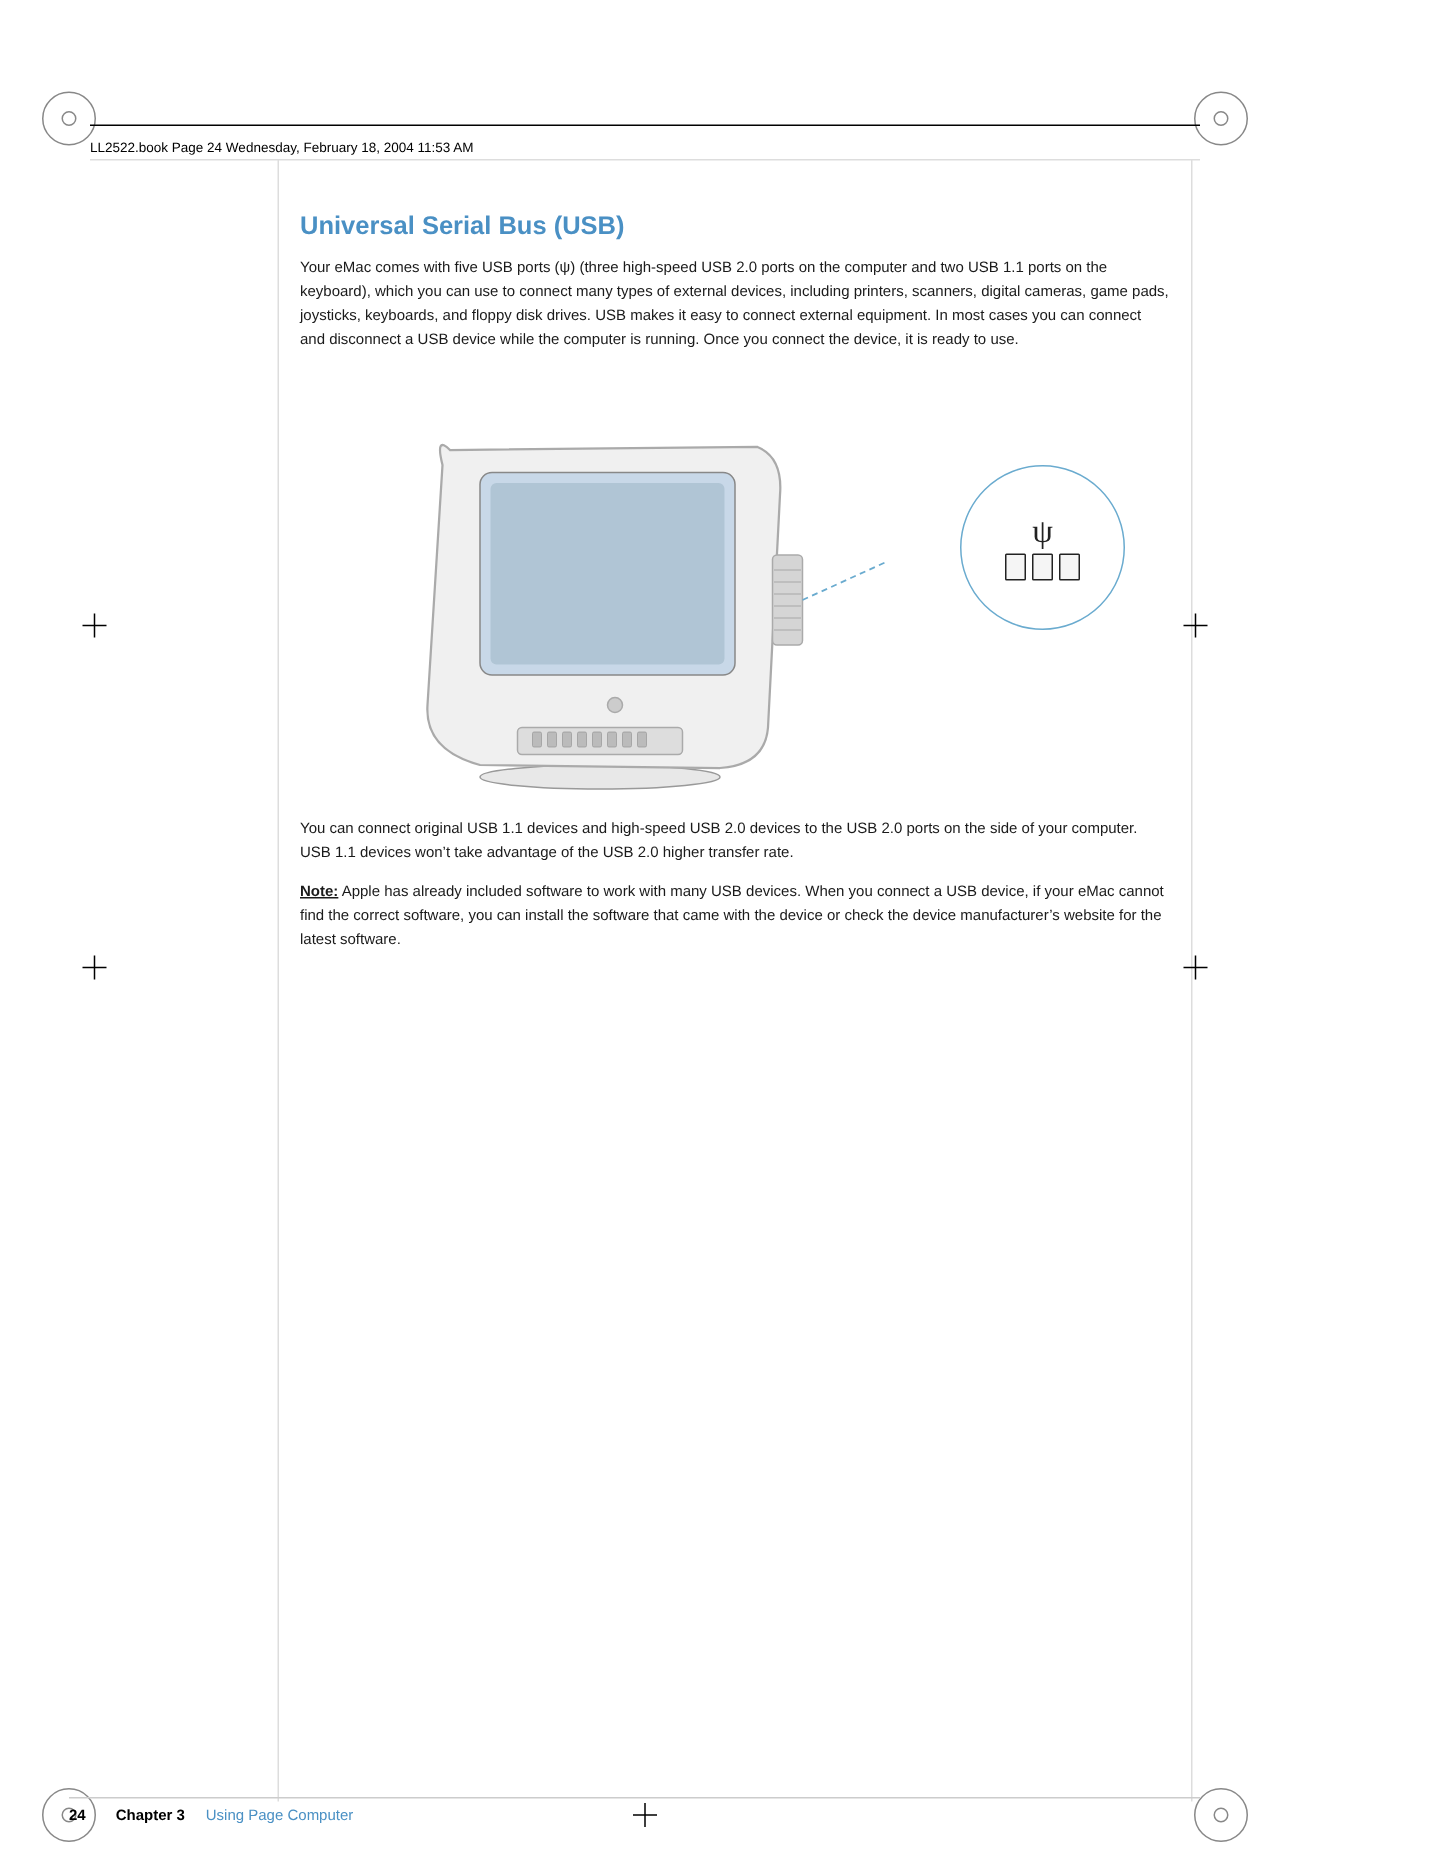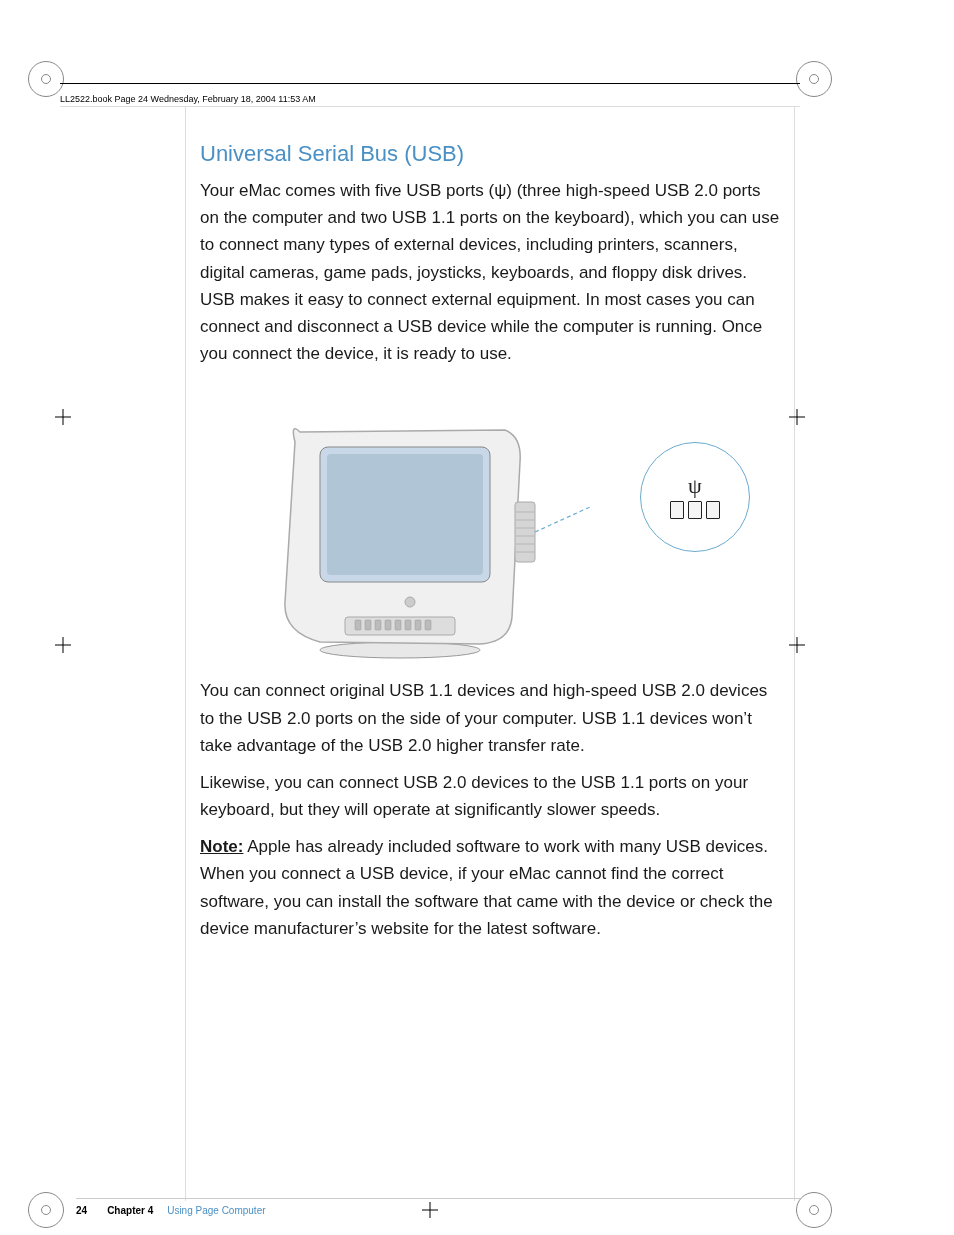--- a/index.html
+++ b/index.html
@@ -43,40 +43,40 @@
       position: absolute;
       top: 100px;
       left: 200px;
       right: 80px;
       bottom: 120px;
     }
 
     
     .section-title {
       font-family: Arial, Helvetica, sans-serif;
-      font-size: 22px;
-      font-weight: normal;
+      font-size: 17px;
+      font-weight: bold;
       color: #4a90c4;
       margin-bottom: 10px;
       margin-top: 20px;
     }
 
     .subsection-title {
       font-family: Arial, Helvetica, sans-serif;
       font-size: 13px;
       font-weight: bold;
       color: #4a90c4;
       margin-bottom: 6px;
       margin-top: 8px;
     }
 
     
     .body-text {
       font-family: Arial, Helvetica, sans-serif;
-      font-size: 17px;
+      font-size: 10px;
       line-height: 1.6;
       color: #1a1a1a;
       margin-bottom: 10px;
     }
 
     .body-text-bold {
       font-weight: bold;
       text-decoration: underline;
     }
 
@@ -131,21 +131,21 @@
       height: 18px;
       border: 1.5px solid #222;
       border-radius: 1px;
       background: #f5f5f5;
     }
 
     
     .footer-area {
       position: absolute;
       bottom: 40px;
-      left: 76px;
+      left: 46px;
       right: 60px;
       border-top: 1px solid #ccc;
       padding-top: 6px;
       display: flex;
       align-items: center;
     }
 
     .page-number {
       font-family: Arial, Helvetica, sans-serif;
       font-size: 10px;
@@ -344,30 +344,29 @@
           </div>
         </div>
 
       </div>
     </div>
 
 
 
     <div class="body-text">You can connect original USB 1.1 devices and high-speed USB 2.0 devices to the USB 2.0 ports on the side of your computer. USB 1.1 devices won’t take advantage of the USB 2.0 higher transfer rate.</div>
 
-    <div class="body-text">Likewise, you can connect USB 2.0 devices to the USB 1.1 ports on your keyboard, but they will operate at significantly slower speeds.</div>
 
     <div class="body-text">
       <span class="body-text-bold">Note:</span><span>  Apple has already included software to work with many USB devices. When you connect a USB device, if your eMac cannot find the correct software, you can install the software that came with the device or check the device manufacturer’s website for the latest software.</span>
     </div>
 
   </div>
 
   <div class="footer-area">
     <span class="page-number">24</span>
     <span class="chapter-label">
-      <span class="chapter-label-bold">Chapter 4</span>
+      <span class="chapter-label-bold">Chapter 3</span>
       &nbsp;&nbsp;&nbsp;
       <span class="chapter-label-colored">Using Page Computer</span>
     </span>
   </div>
 
 </div>
 
 </body></html>

